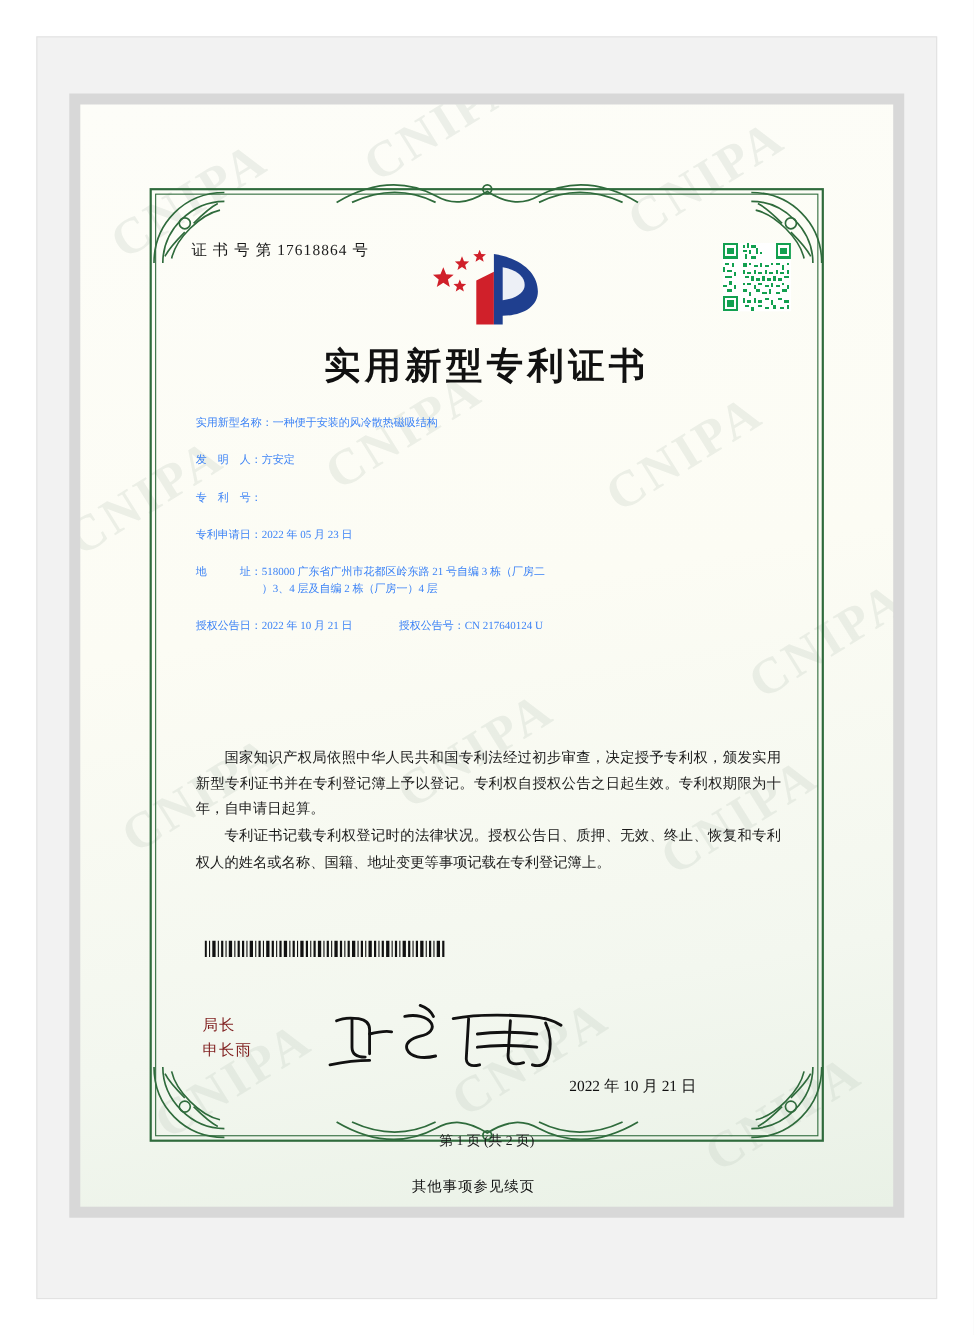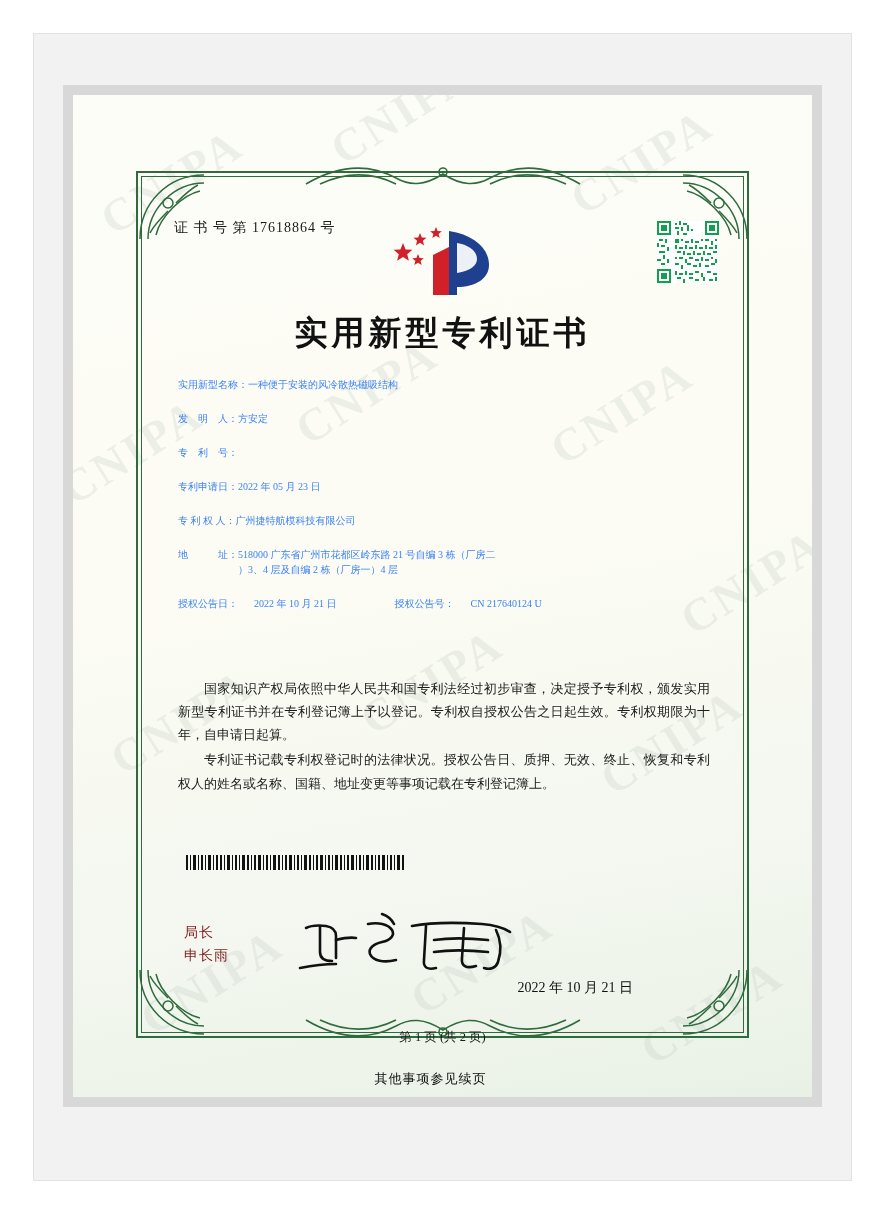--- a/index.html
+++ b/index.html
@@ -181,21 +181,20 @@
   .field-label {
     flex: 0 0 auto;
     white-space: pre;
   }
   .field-value {
     flex: 1 1 auto;
     white-space: pre-wrap;
   }
   .field-row.two-col {
     justify-content: flex-start;
-    gap: 16px;
   }
   .second-label {
     margin-left: 42px;
     white-space: pre;
   }
 
   .paragraphs {
     position: absolute;
     left: 42px;
     top: 506px;
@@ -468,24 +467,20 @@
         <span class="field-value">方安定</span>
       </div>
       <div class="field-row">
         <span class="field-label">专　利　号：</span>
       </div>
       <div class="field-row">
         <span class="field-label">专利申请日：</span>
         <span class="field-value">2022 年 05 月 23 日</span>
       </div>
       <div class="field-row">
-        <span class="field-label">专 利 权 人：</span>
-        <span class="field-value">广州捷特航模科技有限公司</span>
-      </div>
-      <div class="field-row">
         <span class="field-label">地　　　址：</span>
         <span class="field-value">518000 广东省广州市花都区岭东路 21 号自编 3 栋（厂房二
 ）3、4 层及自编 2 栋（厂房一）4 层</span>
       </div>
       <div class="field-row two-col">
         <span class="field-label">授权公告日：</span>
         <span>2022 年 10 月 21 日</span>
         <span class="second-label">授权公告号：</span>
         <span>CN 217640124 U</span>
       </div>

